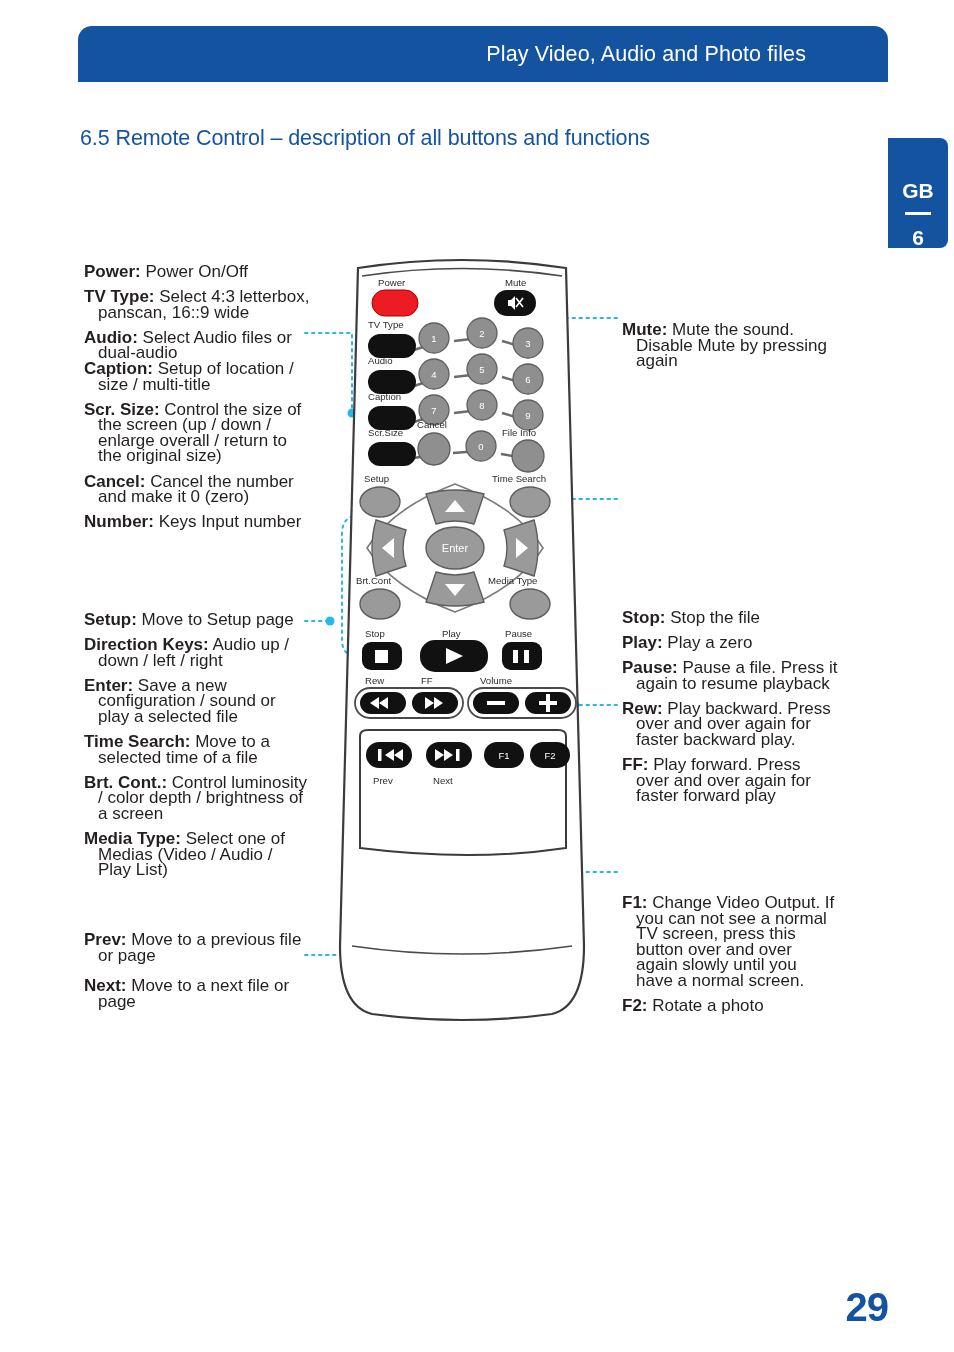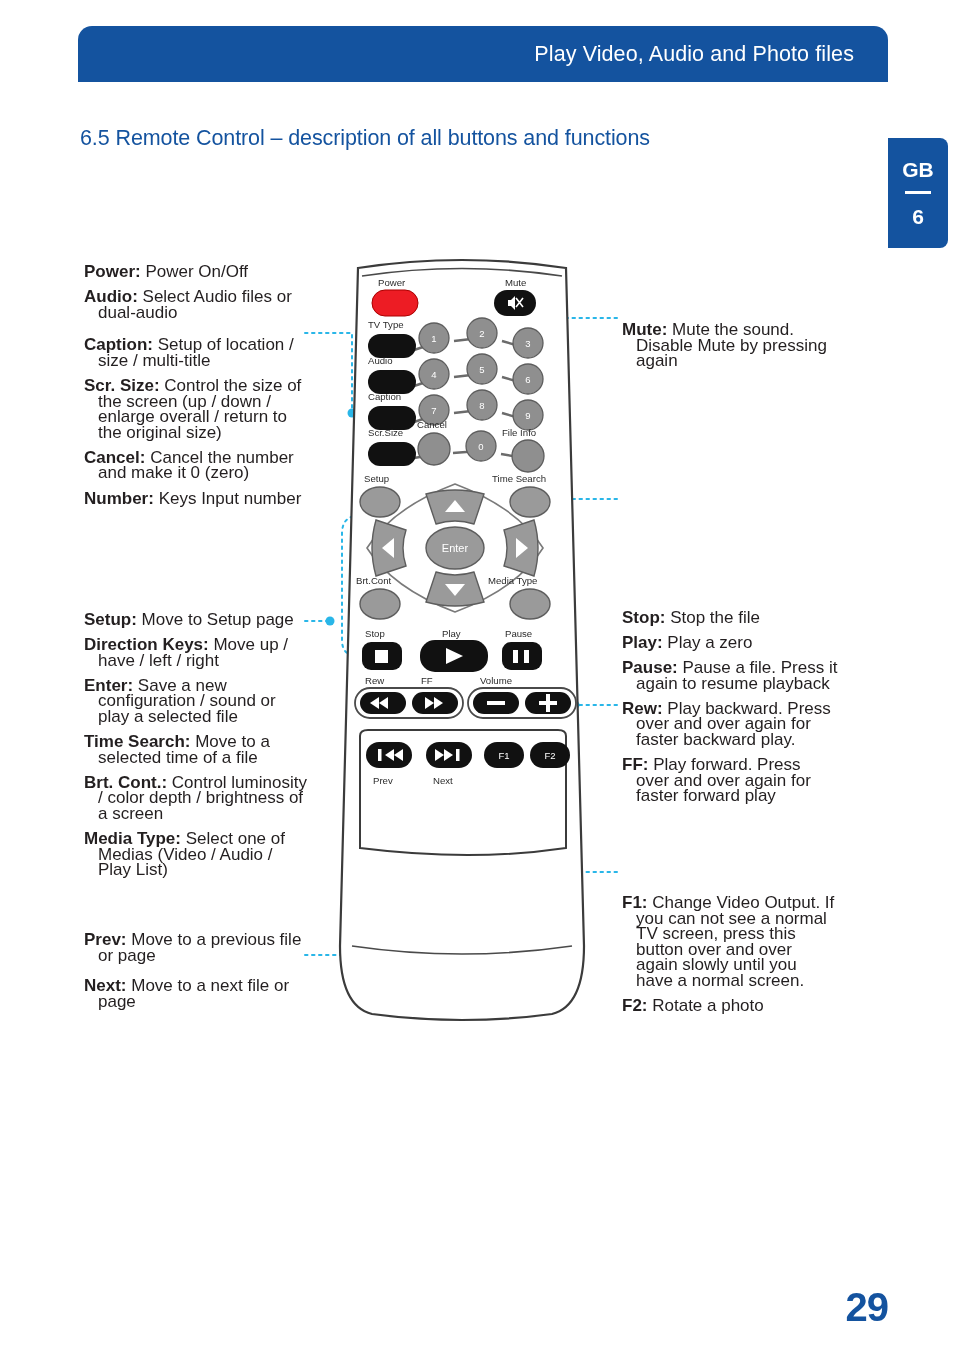--- a/index.html
+++ b/index.html
@@ -12,31 +12,31 @@
     color:#231f20;
   }
   .page{position:absolute;inset:0;}
 
   
   .header-bar{
     position:absolute;left:78px;top:26px;width:810px;height:56px;
     background:#14539f;
     border-radius:14px 14px 0 0;
     display:flex;align-items:center;justify-content:flex-end;
-    box-sizing:border-box;padding-right:34px;
+    box-sizing:border-box;padding-right:82px;
   }
   .header-title{
     color:#ffffff;font-size:21.5px;font-weight:400;letter-spacing:.1px;
   }
 
   
   .chapter-tab{
     position:absolute;left:888px;top:138px;width:60px;height:110px;
     background:#14539f;border-radius:0 8px 8px 0;
-    display:flex;flex-direction:column;align-items:center;justify-content:center;
+    display:flex;flex-direction:column;align-items:center;justify-content:flex-end;
   }
   .chapter-tab .lang{color:#fff;font-size:21px;font-weight:bold;line-height:1;}
   .chapter-tab .rule{width:26px;height:3px;background:#fff;margin:11px 0 12px;}
   .chapter-tab .num{color:#fff;font-size:21px;font-weight:bold;line-height:1;}
 
   
   .section-heading{
     position:absolute;left:80px;top:126px;width:790px;
     color:#14539f;font-size:21.5px;font-weight:normal;letter-spacing:-.1px;
   }
@@ -47,21 +47,21 @@
     color:#14539f;font-size:40px;font-weight:bold;letter-spacing:-1px;
   }
 
   
   .desc{
     position:absolute;font-size:17px;line-height:15.6px;color:#231f20;
   }
   .desc p{margin:0 0 9.5px 0;padding-left:14px;text-indent:-14px;}
   .desc p:last-child{margin-bottom:0;}
   .desc b{font-weight:bold;}
-  .tight p{margin-bottom:17px;}
+  .tight p{margin-bottom:0;}
   .col-left{left:84px;width:226px;}
   .col-right{left:622px;width:216px;margin-top:12px;}
 
   #left-block-1{top:264px;}
   #left-block-2{top:612px;}
   #left-block-3{top:932px;}
   #right-block-1{top:310px;}
   #right-block-2{top:491px;}
   #right-block-3{top:598px;}
   #right-block-4{top:883px;}
@@ -302,32 +302,33 @@
         <text class="klbl" x="182" y="513">F1</text>
 
         <rect x="208" y="496" width="40" height="26" rx="13" class="blk"></rect>
         <text class="klbl" x="228" y="513">F2</text>
       </g>
     </svg>
   </div>
 
   <div class="desc col-left" id="left-block-1">
     <p><b>Power:</b><span> Power On/Off</span></p>
+    <p><b>TV Type:</b><span> Select 4:3 letterbox, panscan, 16::9 wide</span></p>
     <div class="tight">
       <p><b>Audio:</b><span> Select Audio files or dual-audio</span></p>
       <p style="margin-bottom:9.5px"><b>Caption:</b><span> Setup of location / size / multi-title</span></p>
     </div>
     <p><b>Scr. Size:</b><span> Control the size of the screen (up / down / enlarge overall / return to the original size)</span></p>
     <p><b>Cancel:</b><span> Cancel the number and make it 0 (zero)</span></p>
     <p><b>Number:</b><span> Keys Input number</span></p>
   </div>
 
   <div class="desc col-left" id="left-block-2">
     <p><b>Setup:</b><span> Move to Setup page</span></p>
-    <p><b>Direction Keys:</b><span> Move up / have / left / right</span></p>
+    <p><b>Direction Keys:</b><span> Audio up / down / left / right</span></p>
     <p><b>Enter:</b><span> Save a new configuration / sound or play a selected file</span></p>
     <p><b>Time Search:</b><span> Move to a selected time of a file</span></p>
     <p><b>Brt. Cont.:</b><span> Control luminosity / color depth / brightness of a screen</span></p>
     <p><b>Media Type:</b><span> Select one of Medias (Video / Audio / Play List)</span></p>
   </div>
 
   <div class="desc col-left" id="left-block-3">
     <p style="margin-bottom:15px"><b>Prev:</b><span> Move to a previous file or page</span></p>
     <p><b>Next:</b><span> Move to a next file or page</span></p>
   </div>

